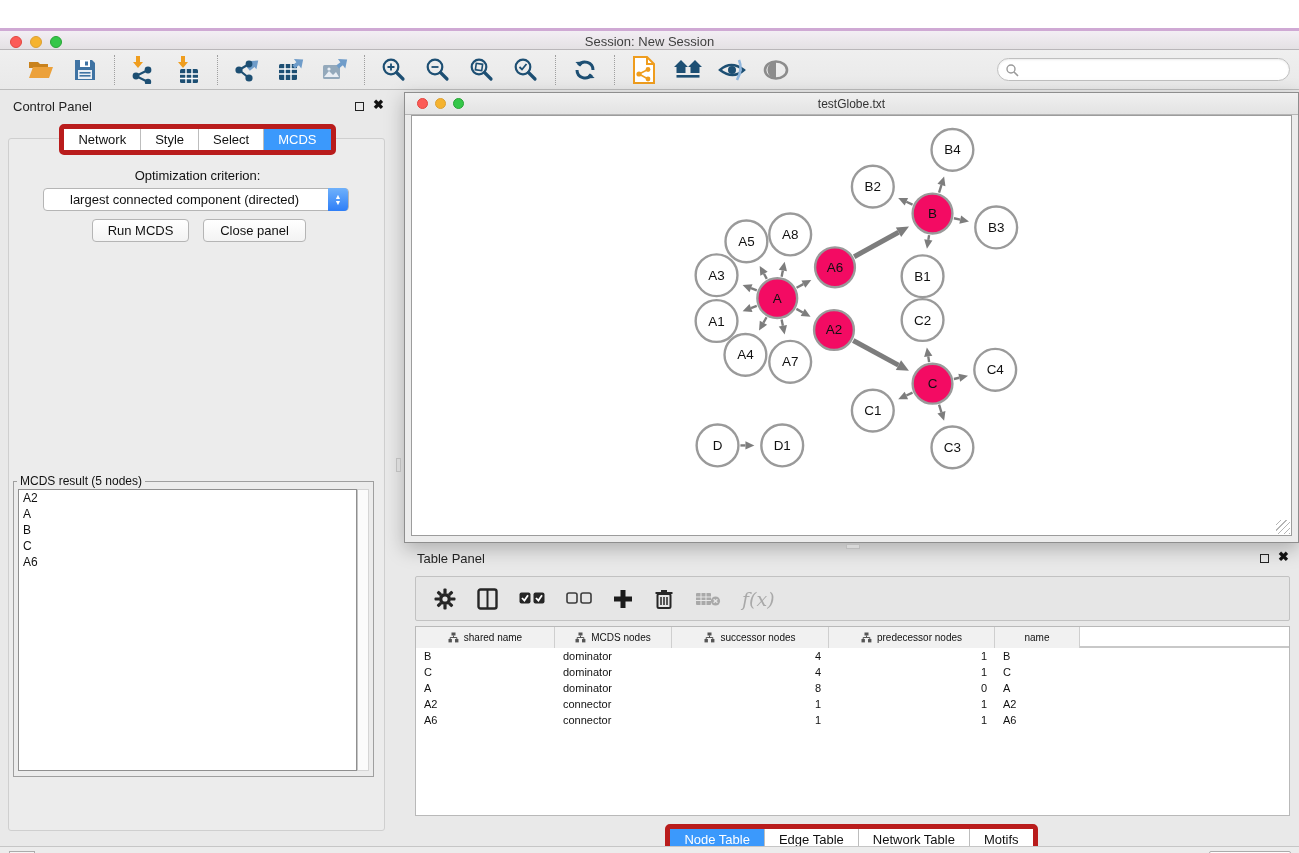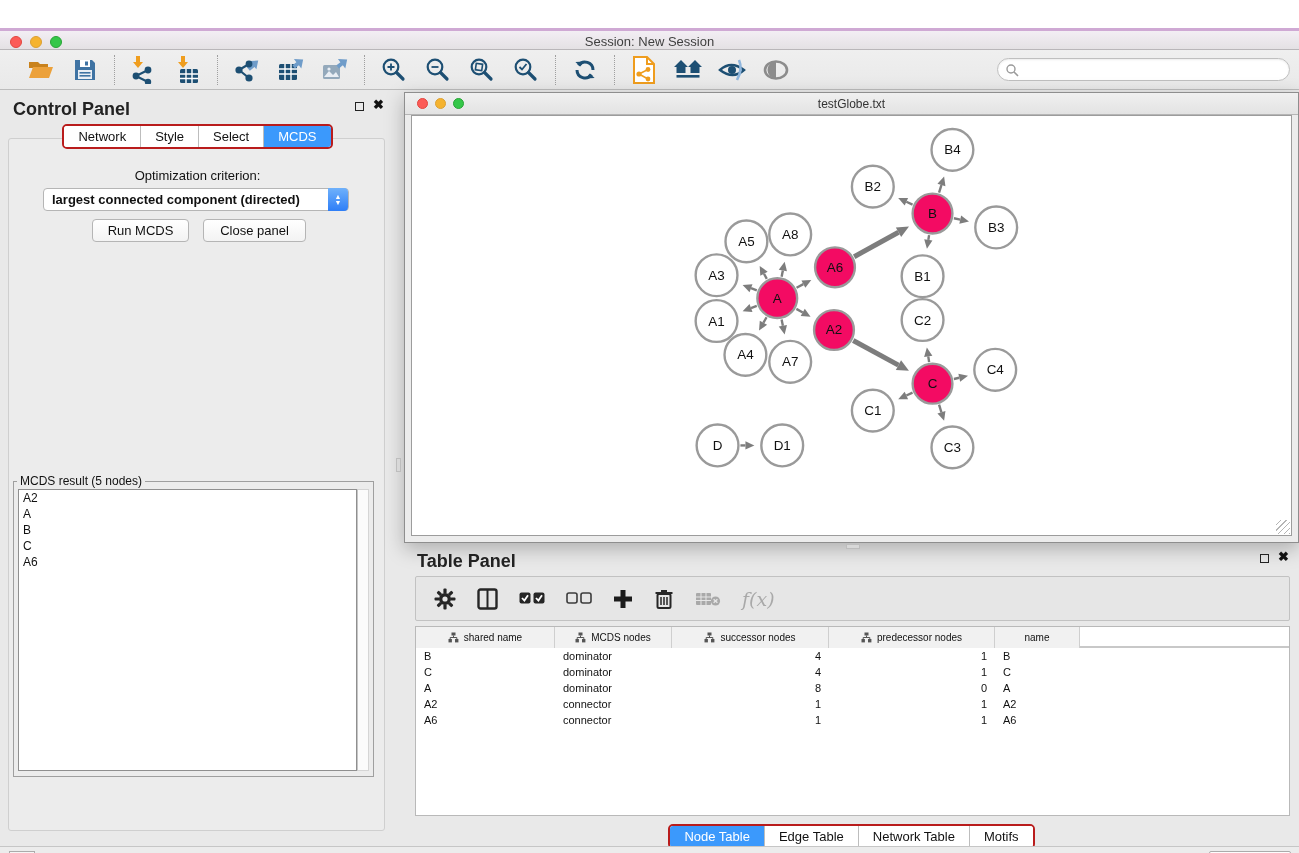--- a/index.html
+++ b/index.html
@@ -20,33 +20,33 @@
   .tb-group { display:flex; align-items:center; gap:14px; padding:0 14px; }
   .tb-sep { width:1px; height:30px; border-left:1px dotted #9f9f9f; }
   .tb-btn { width:30px; height:30px; display:flex; align-items:center; justify-content:center; cursor:pointer; }
   .searchbox { position:absolute; right:9px; top:8px; width:293px; height:23px; background:#fff;
     border:1px solid #bfbfbf; border-radius:12px; display:flex; align-items:center; padding-left:7px; box-shadow:inset 0 1px 2px rgba(0,0,0,.08); }
   .searchbox input { border:none; outline:none; flex:1; font-size:12px; background:transparent; }
 
   
   .control-panel { position:absolute; left:5px; top:68px; width:385px; height:740px; }
   .panel-head { position:relative; height:24px; }
-  .panel-title { position:absolute; left:8px; top:3px; font-size:18px; color:#222;font-weight:bold; }
+  .panel-title { position:absolute; left:8px; top:3px; font-size:13px; color:#222; }
   .panel-float { position:absolute; right:26px; top:6px; width:9px; height:9px; border:1.5px solid #222; cursor:pointer; }
   .panel-close { position:absolute; right:6px; top:1px; font-size:13px; font-weight:bold; color:#111; cursor:pointer; }
   .cp-body { position:absolute; left:3px; top:42px; width:377px; height:693px; background:#ececec;
     border:1px solid #cfcfcf; border-radius:3px; }
   .seg-tabs { position:absolute; left:0; right:0; top:28px; display:flex; justify-content:center; z-index:5; }
-  .seg { display:flex; border:2px solid #b91c1c; border-radius:5px; overflow:hidden; background:#fff; }
+  .seg { display:flex; border:5px solid #b91c1c; border-radius:5px; overflow:hidden; background:#fff; }
   .seg-tab { padding:3px 14px; font-size:13px; color:#111; background:#fff; border-right:1px solid #bdbdbd; cursor:pointer; }
   .seg-tab:last-child { border-right:none; }
   .seg-tab.active { background:#3b99fc; color:#fff; }
   .opt-label { position:absolute; left:0; right:0; top:72px; text-align:center; font-size:13px; color:#111; }
   .combo { position:absolute; left:38px; top:92px; width:306px; height:23px; background:#fff; border:1px solid #b5b5b5;
-    border-radius:4px; font-size:13px; color:#111; display:flex; align-items:center; padding-left:8px; cursor:pointer;font-weight:bold; }
+    border-radius:4px; font-size:13px; color:#111; display:flex; align-items:center; padding-left:26px; cursor:pointer; }
   .combo-step { position:absolute; right:0; top:-1px; width:20px; height:23px; background:linear-gradient(#6fb1fb,#2e7ef7);
     border-radius:0 4px 4px 0; color:#fff; display:flex; flex-direction:column; align-items:center; justify-content:center; font-size:7px; line-height:6px; }
   .cp-btn { position:absolute; top:123px; height:23px; background:linear-gradient(#ffffff,#f3f3f3); border:1px solid #b5b5b5;
     border-radius:4px; font-size:13px; color:#111; display:flex; align-items:center; justify-content:center; cursor:pointer; }
   .mcds-fieldset { position:absolute; left:8px; top:385px; width:361px; height:296px; border:1px solid #9f9f9f; }
   .mcds-legend { position:absolute; left:3px; top:-8px; background:#ececec; padding:0 3px; font-size:12px; color:#111; }
   .mcds-list { position:absolute; left:4px; top:7px; right:16px; bottom:5px; background:#fff; border:1px solid #8f8f8f; overflow:hidden; }
   .mcds-scroll { position:absolute; top:7px; right:4px; bottom:5px; width:12px; background:#fbfbfb; border:1px solid #d5d5d5; border-left:1px solid #c5c5c5; }
   .mcds-item { font-size:12px; color:#111; line-height:16px; padding-left:4px; }
 

